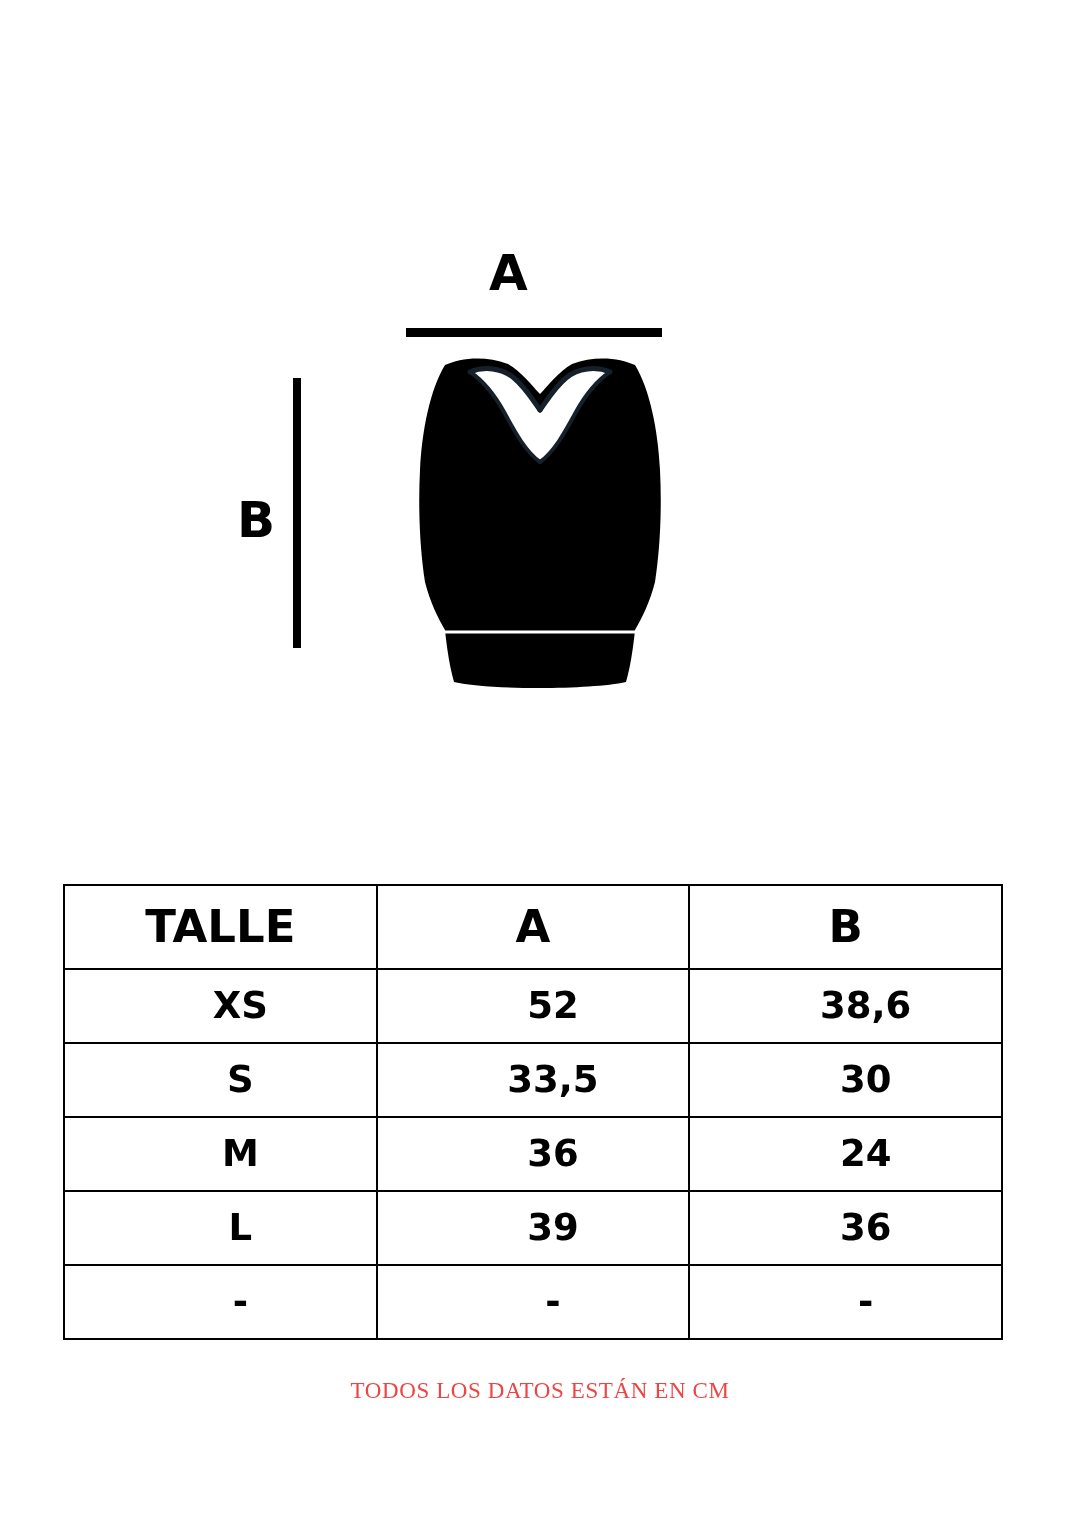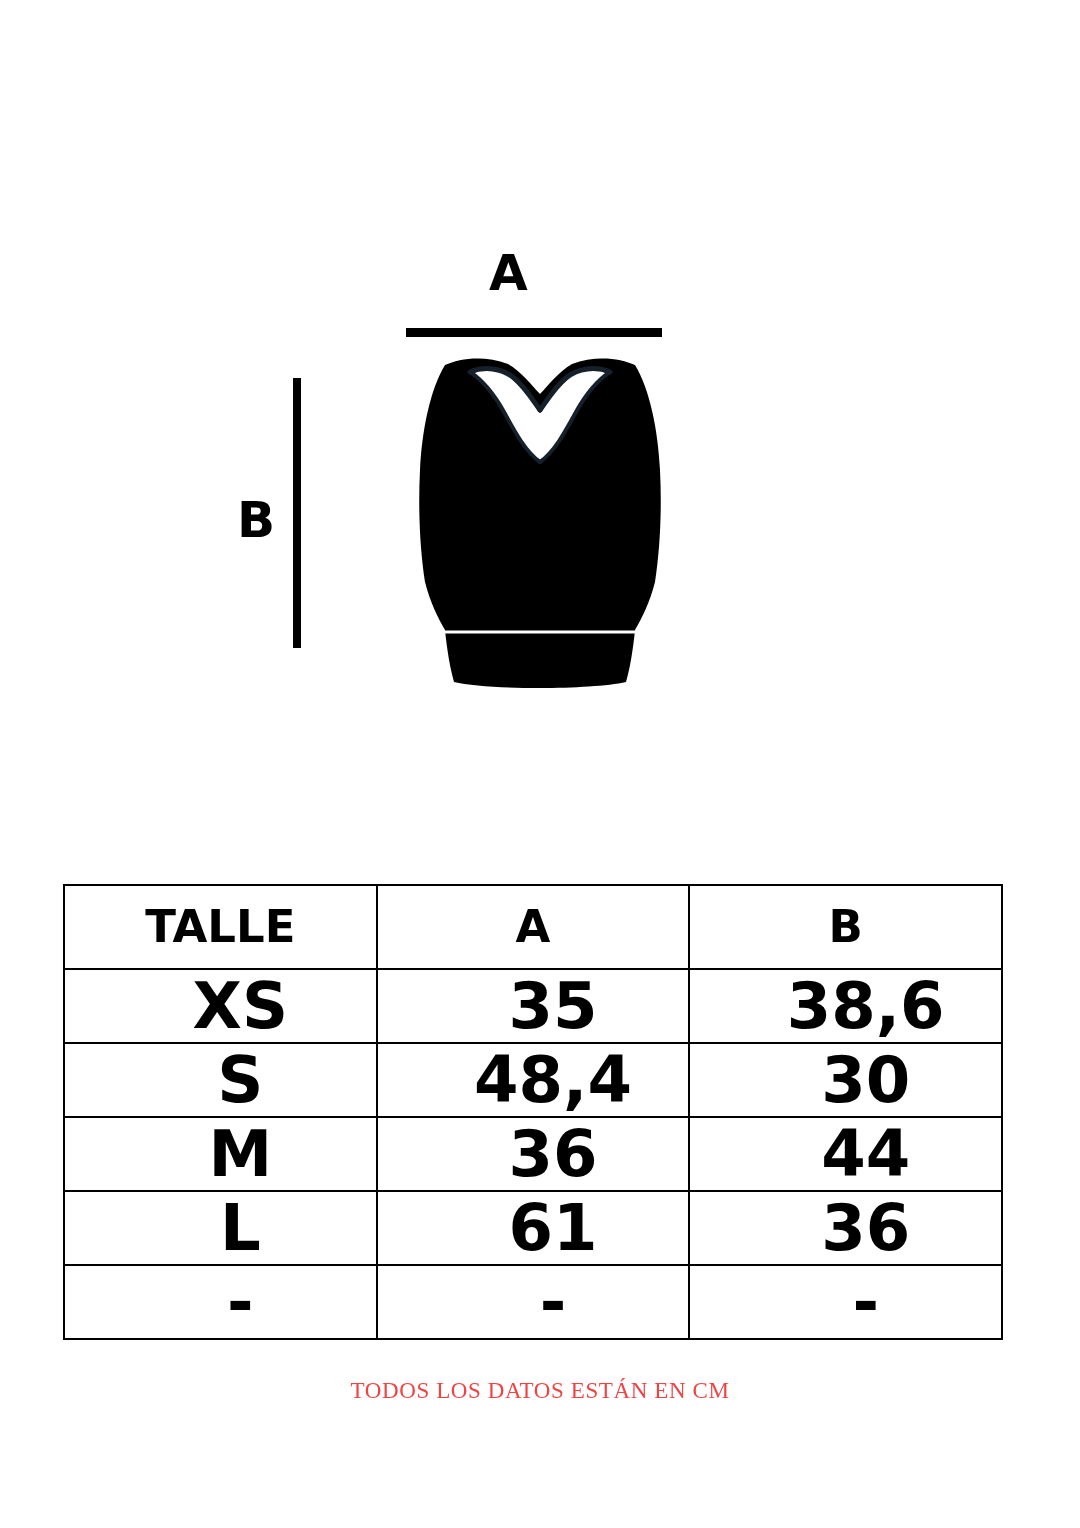--- a/index.html
+++ b/index.html
@@ -83,21 +83,21 @@
     font-family: "DejaVu Sans", sans-serif;
     font-weight: 900;
     color: #000;
   }
   #size-table th {
     font-size: 45px;
     height: 82px;
     line-height: 82px;
   }
   #size-table td {
-    font-size: 64px;
+    font-size: 37px;
     height: 72px;
     line-height: 70px;
     padding-left: 40px;
   }
   #size-table .col-talle { width: 33.33%; }
   #size-table .col-a { width: 33.33%; }
   #size-table .col-b { width: 33.33%; }
 
   .tbl-head-talle { text-align: center; }
 
@@ -175,36 +175,36 @@
   <thead>
     <tr>
       <th class="col-talle tbl-head-talle">TALLE</th>
       <th class="col-a">A</th>
       <th class="col-b">B</th>
     </tr>
   </thead>
   <tbody>
     <tr>
       <td>XS</td>
-      <td>35</td>
+      <td>52</td>
       <td>38,6</td>
     </tr>
     <tr>
       <td>S</td>
-      <td>48,4</td>
+      <td>33,5</td>
       <td>30</td>
     </tr>
     <tr>
       <td>M</td>
       <td>36</td>
-      <td>44</td>
+      <td>24</td>
     </tr>
     <tr>
       <td>L</td>
-      <td>61</td>
+      <td>39</td>
       <td>36</td>
     </tr>
     <tr>
       <td>-</td>
       <td>-</td>
       <td>-</td>
     </tr>
   </tbody>
 </table>
 

